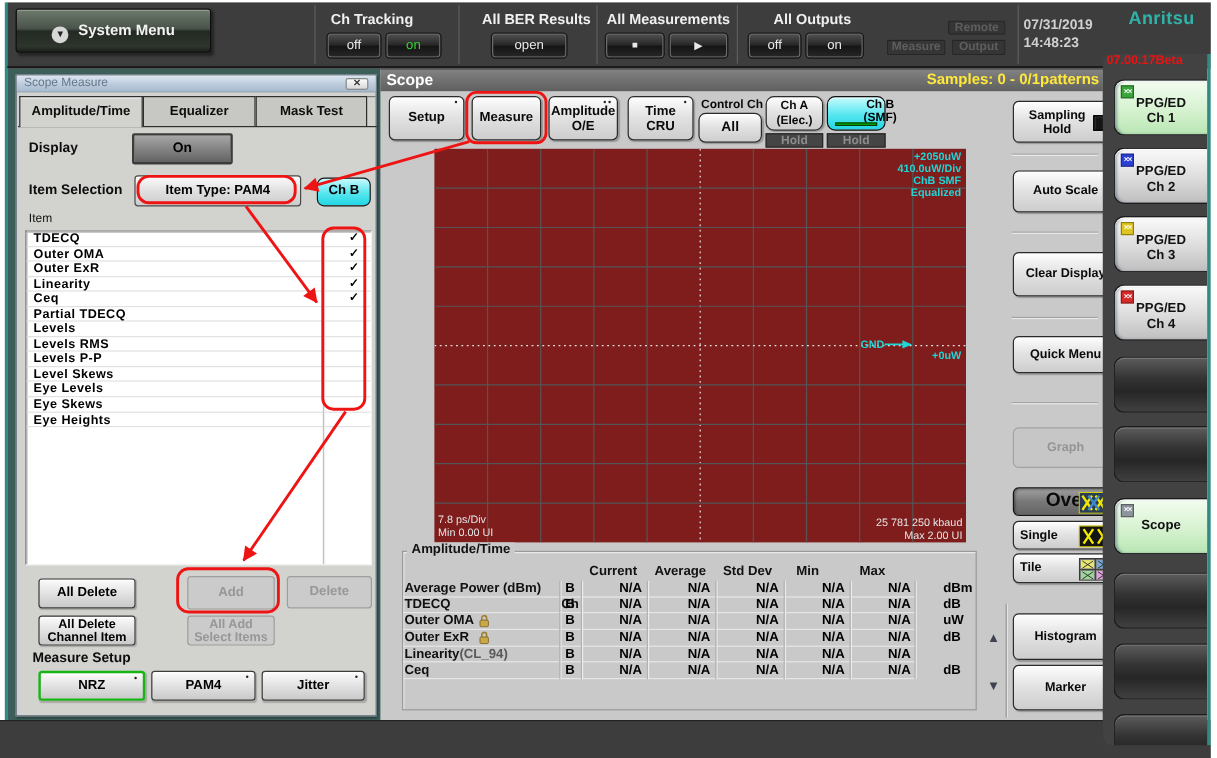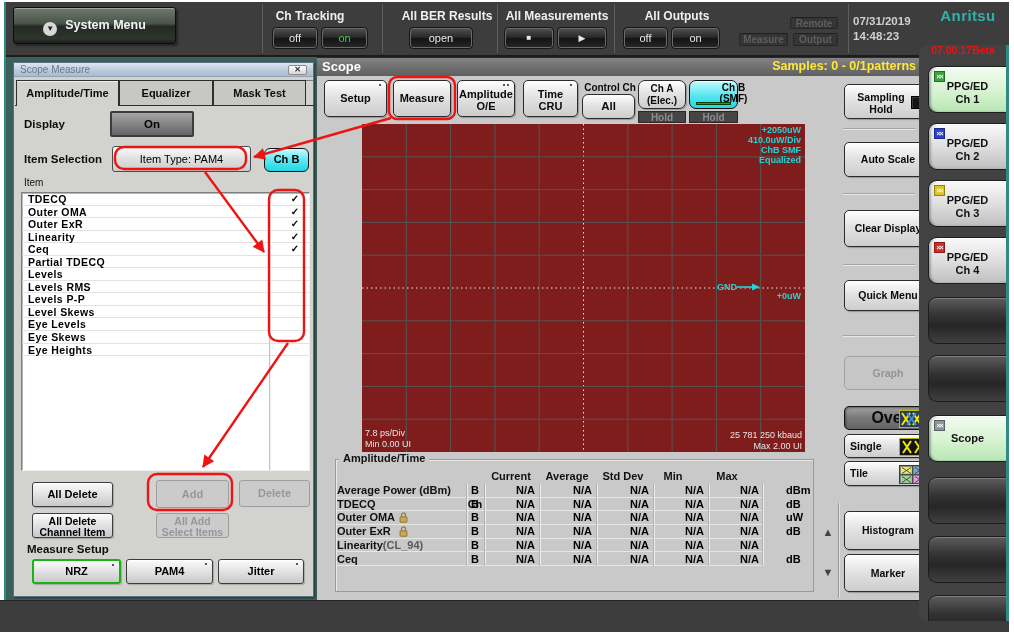--- a/index.html
+++ b/index.html
@@ -29,21 +29,21 @@
   #sysmenu .circ { display:inline-block; width:14px; height:14px; border-radius:50%; background:#d7d7d7;
                    color:#222; font-size:8px; line-height:14px; vertical-align:-2px; margin-right:8px; font-weight:normal; }
   .ind { background:#353535; border:1px solid #262626; border-top-color:#202020; border-radius:2px;
          color:#5e5e5e; font-size:10px; font-weight:bold; text-align:center; }
   #datetime { left:853px; top:14px; width:66px; color:#d0d0d0; font-size:11.5px; font-weight:bold; line-height:15px; white-space:nowrap; }
   #logo { left:930px; top:7px; width:76px; text-align:center; color:#2fb3a8; font-size:15px; font-weight:bold; letter-spacing:.4px; }
 
   
   #keys-panel { left:919px; top:45px; width:87px; height:576px; background:#424242;
                 border-radius:8px 0 0 8px; overflow:hidden; }
-  #version { left:922px; top:44px; width:82px; text-align:center; color:#ee1111; font-size:10.5px; font-weight:bold; white-space:nowrap; }
+  #version { left:922px; top:44px; width:82px; text-align:left; color:#ee1111; font-size:10.5px; font-weight:bold; white-space:nowrap; }
   .key { left:9px; width:78px; height:47px; border:1px solid #1c1c1c; border-right:none; border-radius:9px 0 0 9px;
          text-align:center; font-weight:bold; font-size:11px; color:#111; position:absolute; }
   .key.blank { background:linear-gradient(#5c5c5c,#343434 38%,#262626 62%,#404040); box-shadow:inset 0 1px 0 rgba(255,255,255,.22); }
   .key.lit   { background:linear-gradient(#f3fdf1,#d6f2d0 55%,#b9e6b4); box-shadow:inset 0 1px 0 #fff, inset 2px 0 2px rgba(20,40,80,.35); }
   .key.gray  { background:linear-gradient(#fafafa,#dcdcdc 55%,#bfbfbf); box-shadow:inset 0 1px 0 #fff, inset 2px 0 2px rgba(20,40,80,.3); }
   .key .klabel { margin-top:13px; line-height:13px; white-space:pre-line; }
   .key .klabel.single { margin-top:16px; }
   .key .kicon { position:absolute; left:5px; top:4px; width:11px; height:11px; border:1px solid rgba(0,0,0,.35);
                 color:rgba(255,255,255,.95); font-size:7px; line-height:10px; font-weight:bold; text-align:center; letter-spacing:-1px; }
 
@@ -108,21 +108,21 @@
                border-radius:2px; color:#333; font-size:8px; line-height:8px; text-align:center; font-weight:bold; }
   .tab { top:17px; height:25px; border:1px solid #2e2e2e; border-bottom:none; background:#c7c7c3;
          font-size:11px; font-weight:bold; color:#0d0d0d; text-align:center; line-height:24px; position:absolute; }
   .tab.active { background:#d2d2ce; height:26px; box-shadow:inset 0 1px 0 #efefef; z-index:2; }
   #tabline { left:1px; top:42px; width:299px; height:1px; background:#2e2e2e; z-index:1; }
   .dlg-label { position:absolute; font-size:11.5px; font-weight:bold; color:#0d0d0d; white-space:nowrap; }
   #on-btn { left:96px; top:48px; width:84px; height:26px; background:linear-gradient(#a6a6a6,#848484 50%,#636363);
             border:2px solid #3c3c3c; border-radius:2px; color:#000; font-size:11.5px; font-weight:bold;
             text-align:center; line-height:23px; }
   #itemtype-btn { left:98px; top:83px; width:139px; height:26px; background:linear-gradient(#fbfbfb,#e0e0e0 50%,#cccccc);
-                  border:1px solid #4a4a4a; border-radius:3px; color:#000; font-size:11px; font-weight:normal;
+                  border:1px solid #4a4a4a; border-radius:3px; color:#000; font-size:11px; font-weight:bold;
                   text-align:center; line-height:24px; box-shadow:inset 0 1px 0 #fff; }
   #chb-btn { left:250px; top:85px; width:45px; height:24px; background:linear-gradient(#c6fbfd,#56e6ef 55%,#22d6e4);
              border:1.5px solid #141414; border-radius:6px; color:#000; font-size:11px; font-weight:bold;
              text-align:center; line-height:21px; }
   #itemlabel { left:10px; top:114px; font-size:10px; color:#111; }
   #itemlist { left:7px; top:129px; width:289px; height:279px; background:#fff;
               border:1px solid #7e7e7e; border-right-color:#f2f2f2; border-bottom-color:#f2f2f2;
               box-shadow:inset 1px 1px 0 #b8b8b8; overflow:hidden; }
   .list-row { position:relative; height:12.55px; border-bottom:1px solid #e2e2e2; }
   .list-row .iname { position:absolute; left:6px; top:0; font-size:10.5px; font-weight:bold; letter-spacing:.4px; color:#000; line-height:12px; }

